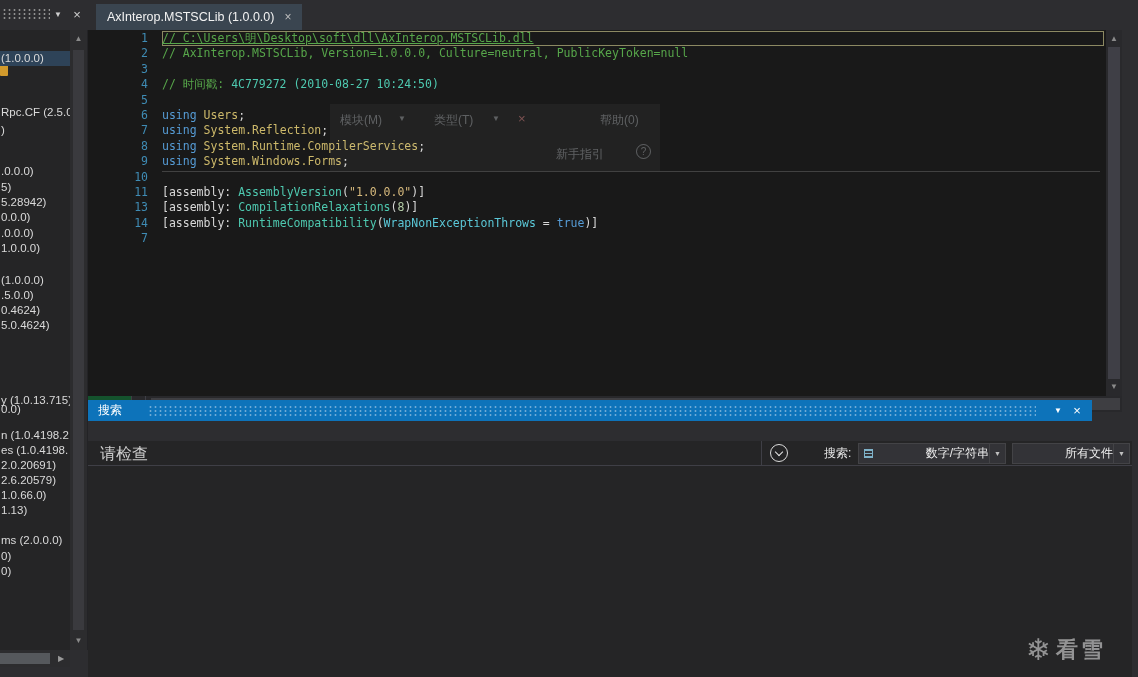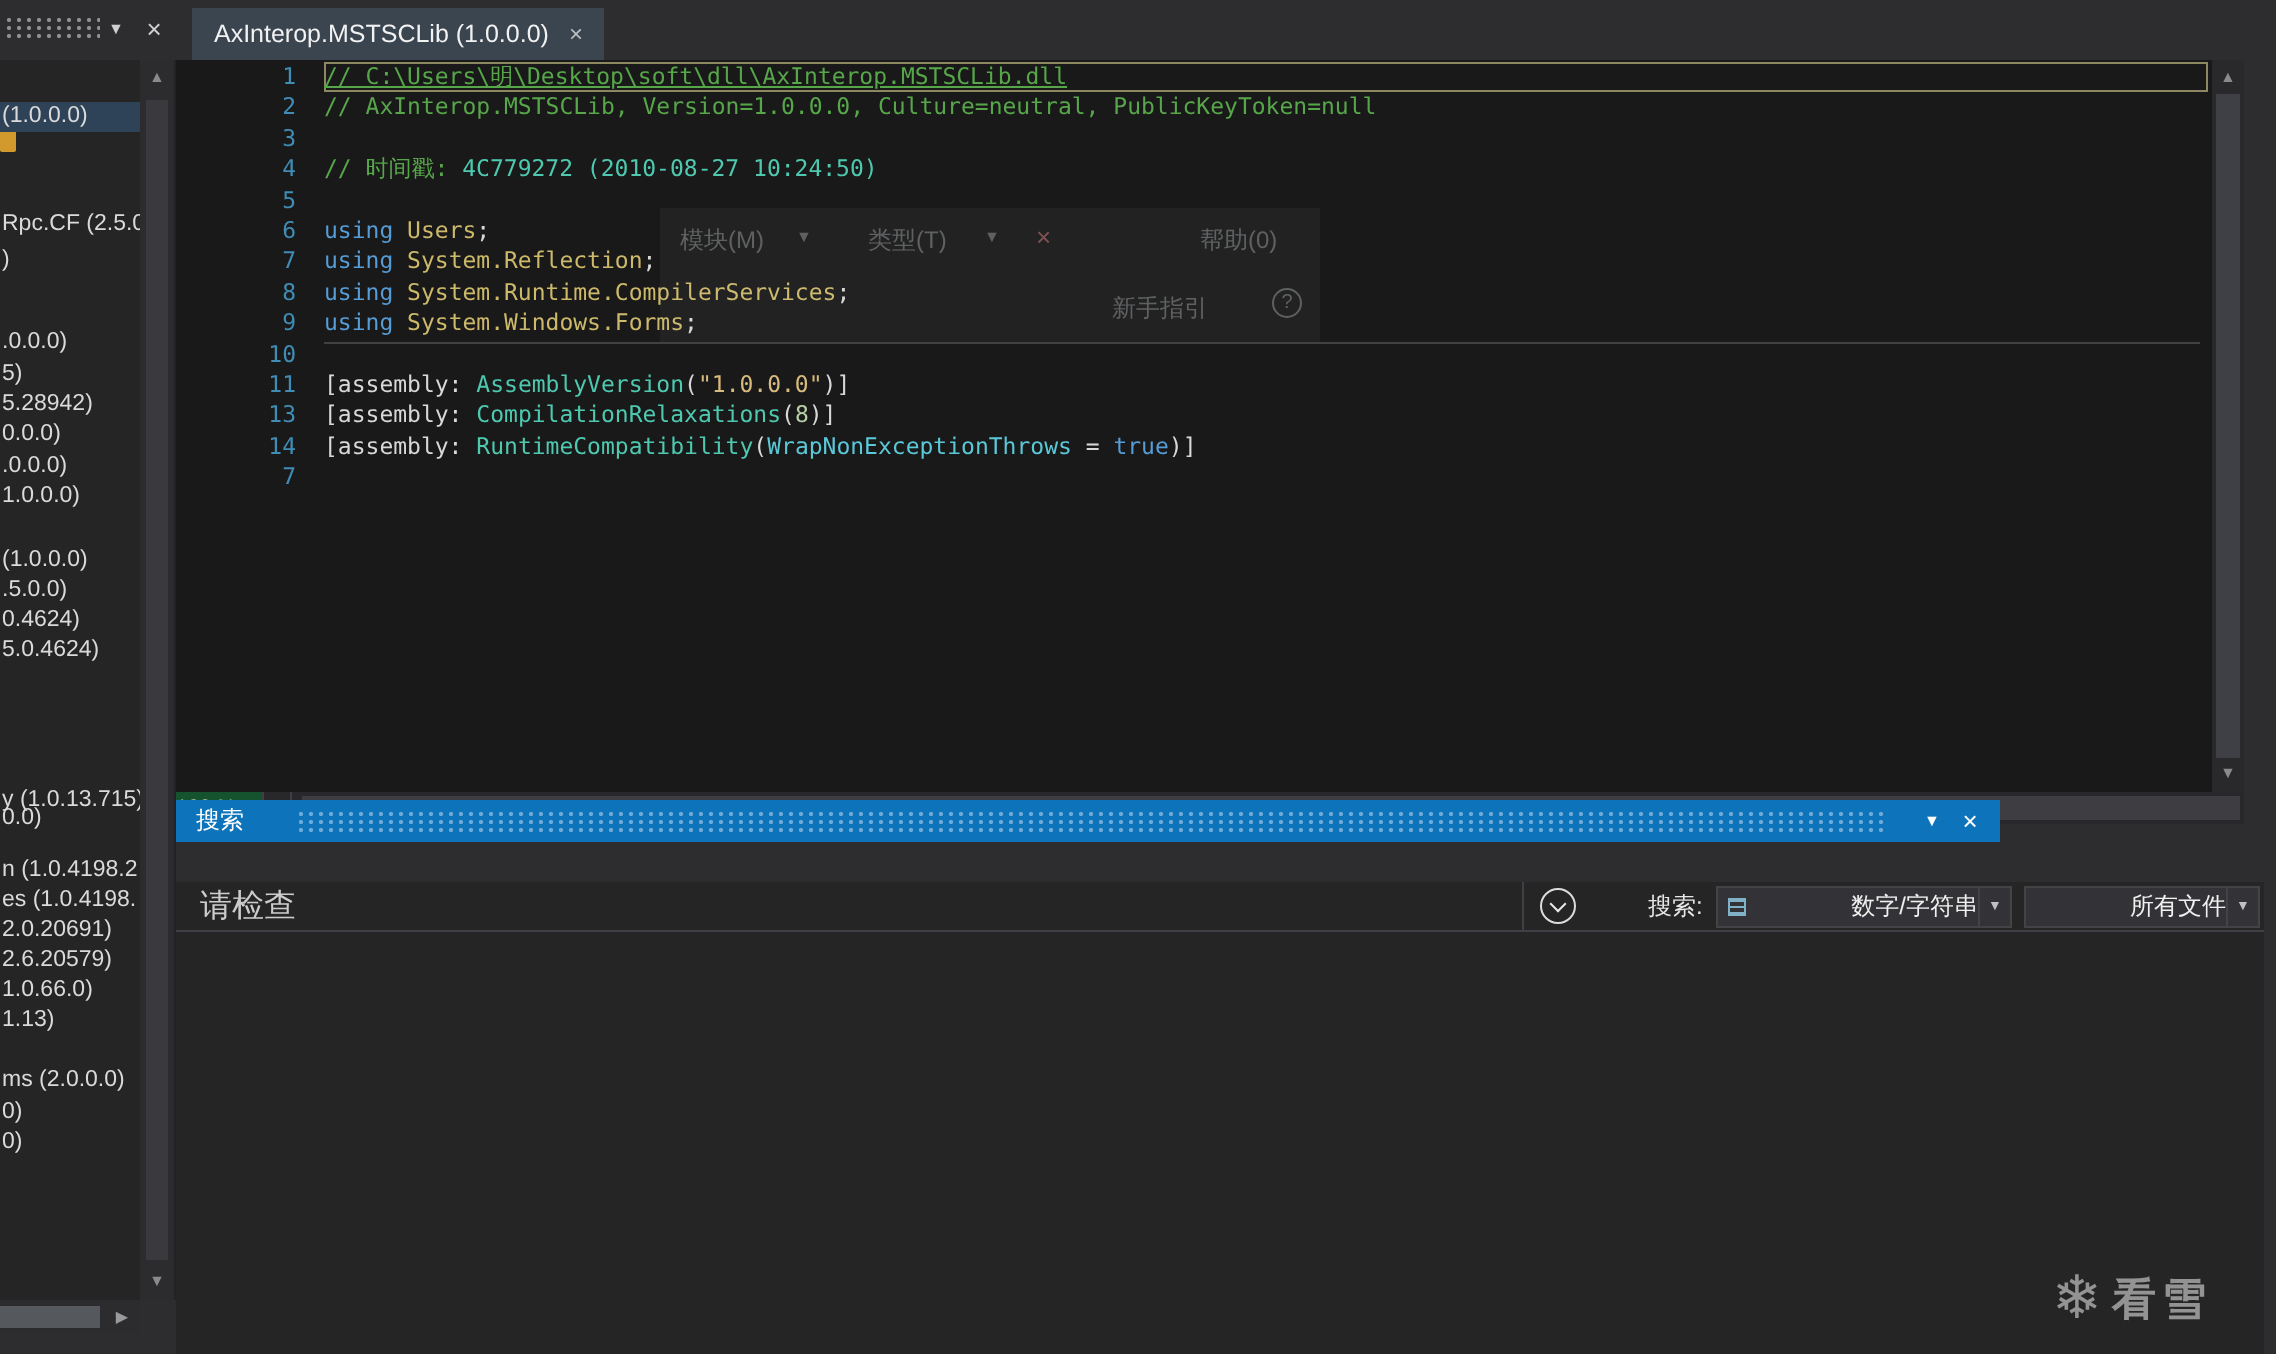--- a/index.html
+++ b/index.html
@@ -55,21 +55,21 @@
   .ed-vscroll { position:absolute; left:1106px; top:30px; width:16px; height:366px; background:#29292c; }
   .ed-vscroll .thumb { position:absolute; left:2px; top:17px; bottom:17px; width:12px; background:#3f3f46; }
 
   .ed-hbar { position:absolute; left:88px; top:396px; width:1034px; height:16px; background:#28282b; display:flex; align-items:center; }
   .zoom-box { width:44px; height:16px; line-height:16px; background:#14532d; border-right:1px solid #3f3f46; font-size:10.5px; color:#d0d0d0; }
   .zoom-caret { width:14px; height:16px; line-height:16px; text-align:center; font-size:7px; color:#9a9a9a; border-right:1px solid #3f3f46; }
   .htrack { flex:1; height:16px; padding:2px 2px 2px 5px; }
   .htrack .hthumb { width:100%; height:12px; background:#3e3e42; }
 
   
-  .search-titlebar { position:absolute; left:88px; top:400px; width:912px; height:21px; background:#0d73ba; }
+  .search-titlebar { position:absolute; left:88px; top:400px; width:1004px; height:21px; background:#0d73ba; }
   .search-title { position:absolute; left:10px; top:0; line-height:21px; font-size:12px; color:#ffffff; }
   .search-grip { position:absolute; left:60px; right:56px; top:5px; height:12px;
     background-image:radial-gradient(circle,rgba(255,255,255,0.4) 0.9px,transparent 1.2px); background-size:5px 4px; }
   .sbar-btn { position:absolute; top:0; height:21px; line-height:21px; text-align:center; color:#ffffff; }
   .sbar-caret { right:26px; width:16px; font-size:8px; }
   .sbar-close { right:6px; width:18px; font-size:13px; }
 
   .search-controls { position:absolute; left:88px; top:441px; width:1044px; height:25px; background:#252526; border-bottom:1px solid #3f3f46; }
   .filter-input { position:absolute; left:0; top:0; width:674px; height:25px; line-height:25px; padding-left:12px; font-size:16px; color:#cccccc; border-right:1px solid #3f3f46; }
   .opt-circle { position:absolute; left:682px; top:3px; width:18px; height:18px; border:1px solid #dcdcdc; border-radius:50%; }

